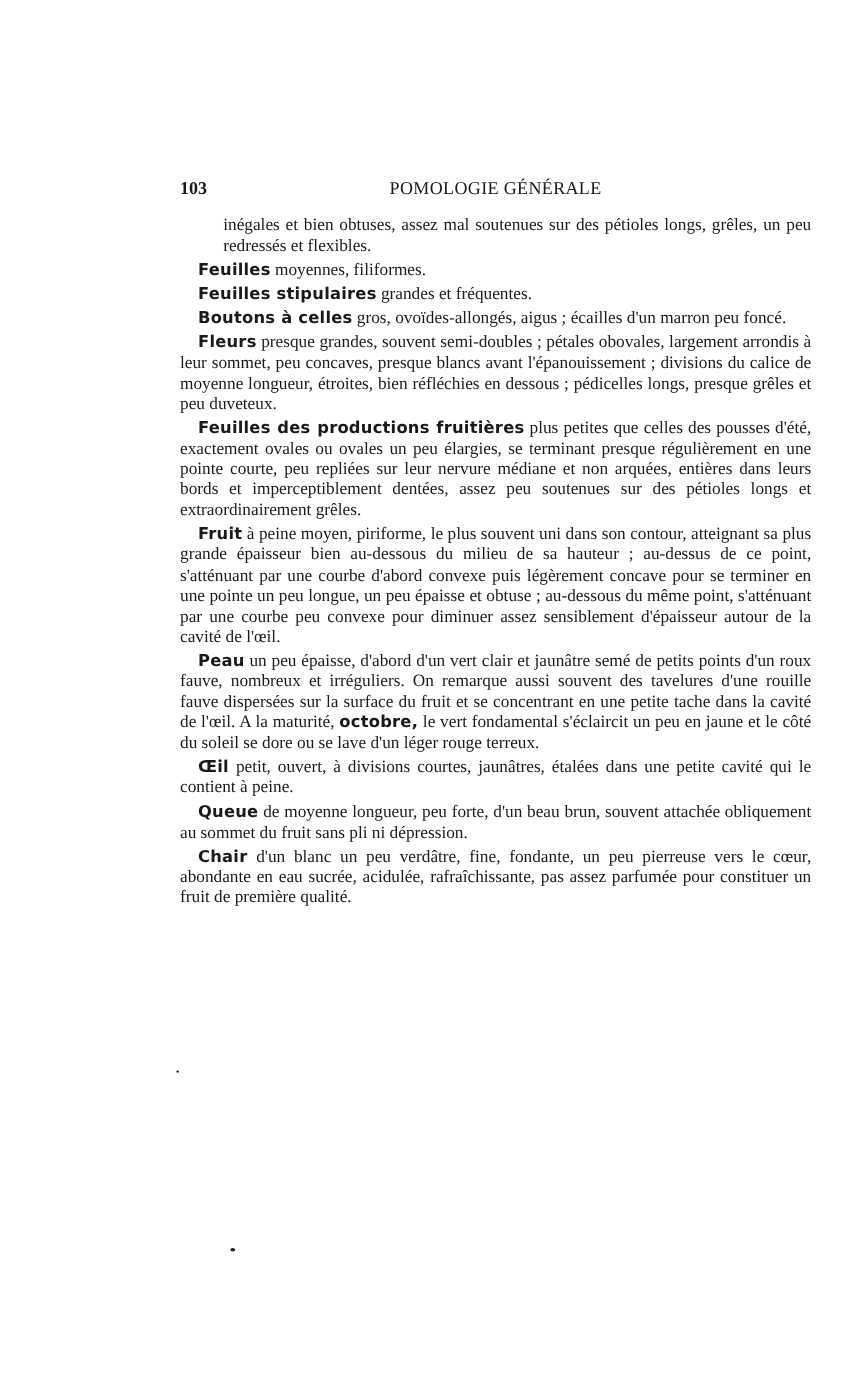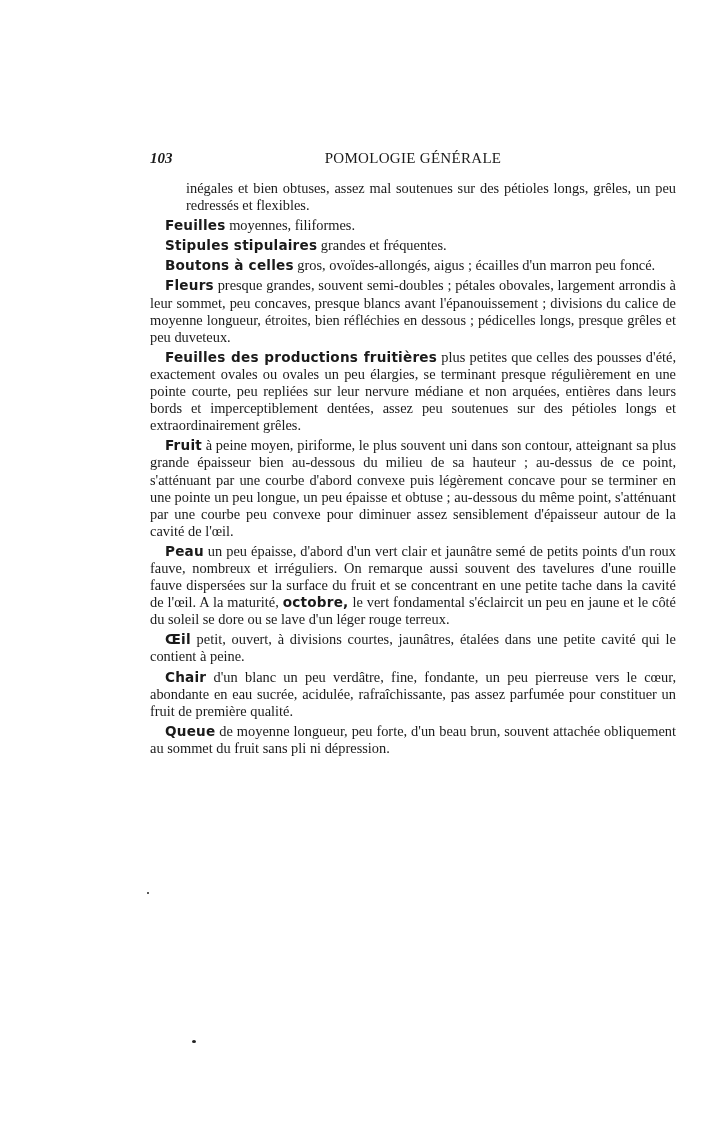--- a/index.html
+++ b/index.html
@@ -1,44 +1,44 @@
 <!DOCTYPE html>
 <html><head>
 <meta charset="utf-8">
 <style>
   html, body { margin:0; padding:0; background:#ffffff; }
   body { width:707px; height:1146px; position:relative; overflow:hidden;
          font-family:"DejaVu Serif","Liberation Serif",serif; color:#1a1a1a; }
   .page { position:absolute; left:150px; top:150px; width:526px; }
   .header { position:relative; height:22px; font-size:13.5px; }
-  .pgnum { position:absolute; left:0; top:0; font-weight:bold; font-family:"Liberation Serif",serif; font-size:15px;font-style:italic; }
+  .pgnum { position:absolute; left:0; top:0; font-weight:bold; font-family:"Liberation Serif",serif; font-size:15px; }
   .running { position:absolute; left:0; right:0; top:0; text-align:center; font-family:"Liberation Serif",serif; font-size:15px; letter-spacing:0.3px; }
   .body { margin-top:8px; font-family:"Liberation Serif",serif; font-size:14.4px; line-height:17.1px; text-align:justify; }
   .body p { margin:0 0 3px 0; text-indent:15px; }
   .body p.cont { text-indent:0;margin-left:36px; }
   .term { font-family:"DejaVu Sans","Liberation Sans",sans-serif; font-weight:bold; font-size:13.6px; letter-spacing:0.2px; }
   .speck { position:absolute; background:#222; border-radius:50%; }
 </style>
 </head>
 <body>
 
 <div class="page">
   <div class="header">
     <span class="pgnum">103</span>
     <span class="running">POMOLOGIE GÉNÉRALE</span>
   </div>
   <div class="body">
     <p class="cont"><span>inégales et bien obtuses, assez mal soutenues sur des pétioles longs, grêles, un peu redressés et flexibles.</span></p>
     <p><span class="term">Feuilles</span><span> moyennes, filiformes.</span></p>
-    <p><span class="term">Stipules stipulaires</span><span> grandes et fréquentes.</span></p>
+    <p><span class="term">Feuilles stipulaires</span><span> grandes et fréquentes.</span></p>
     <p><span class="term">Boutons à celles</span><span> gros, ovoïdes-allongés, aigus ; écailles d'un marron peu foncé.</span></p>
     <p><span class="term">Fleurs</span><span> presque grandes, souvent semi-doubles ; pétales obovales, largement arrondis à leur sommet, peu concaves, presque blancs avant l'épanouissement ; divisions du calice de moyenne longueur, étroites, bien réfléchies en dessous ; pédicelles longs, presque grêles et peu duveteux.</span></p>
     <p><span class="term">Feuilles des productions fruitières</span><span> plus petites que celles des pousses d'été, exactement ovales ou ovales un peu élargies, se terminant presque régulièrement en une pointe courte, peu repliées sur leur nervure médiane et non arquées, entières dans leurs bords et imperceptiblement dentées, assez peu soutenues sur des pétioles longs et extraordinairement grêles.</span></p>
     <p><span class="term">Fruit</span><span> à peine moyen, piriforme, le plus souvent uni dans son contour, atteignant sa plus grande épaisseur bien au-dessous du milieu de sa hauteur ; au-dessus de ce point, s'atténuant par une courbe d'abord convexe puis légèrement concave pour se terminer en une pointe un peu longue, un peu épaisse et obtuse ; au-dessous du même point, s'atténuant par une courbe peu convexe pour diminuer assez sensiblement d'épaisseur autour de la cavité de l'œil.</span></p>
     <p><span class="term">Peau</span><span> un peu épaisse, d'abord d'un vert clair et jaunâtre semé de petits points d'un roux fauve, nombreux et irréguliers. On remarque aussi souvent des tavelures d'une rouille fauve dispersées sur la surface du fruit et se concentrant en une petite tache dans la cavité de l'œil. A la maturité, </span><span class="term">octobre,</span><span> le vert fondamental s'éclaircit un peu en jaune et le côté du soleil se dore ou se lave d'un léger rouge terreux.</span></p>
     <p><span class="term">Œil</span><span> petit, ouvert, à divisions courtes, jaunâtres, étalées dans une petite cavité qui le contient à peine.</span></p>
+    <p><span class="term">Queue</span><span> de moyenne longueur, peu forte, d'un beau brun, souvent attachée obliquement au sommet du fruit sans pli ni dépression.</span></p>
     <p><span class="term">Chair</span><span> d'un blanc un peu verdâtre, fine, fondante, un peu pierreuse vers le cœur, abondante en eau sucrée, acidulée, rafraîchissante, pas assez parfumée pour constituer un fruit de première qualité.</span></p>
-    <p><span class="term">Queue</span><span> de moyenne longueur, peu forte, d'un beau brun, souvent attachée obliquement au sommet du fruit sans pli ni dépression.</span></p>
   </div>
 </div>
 
 <div class="speck" style="left:147px;top:892px;width:2px;height:2px;"></div>
 <div class="speck" style="left:192px;top:1040px;width:4px;height:3px;"></div>
 
 </body></html>

